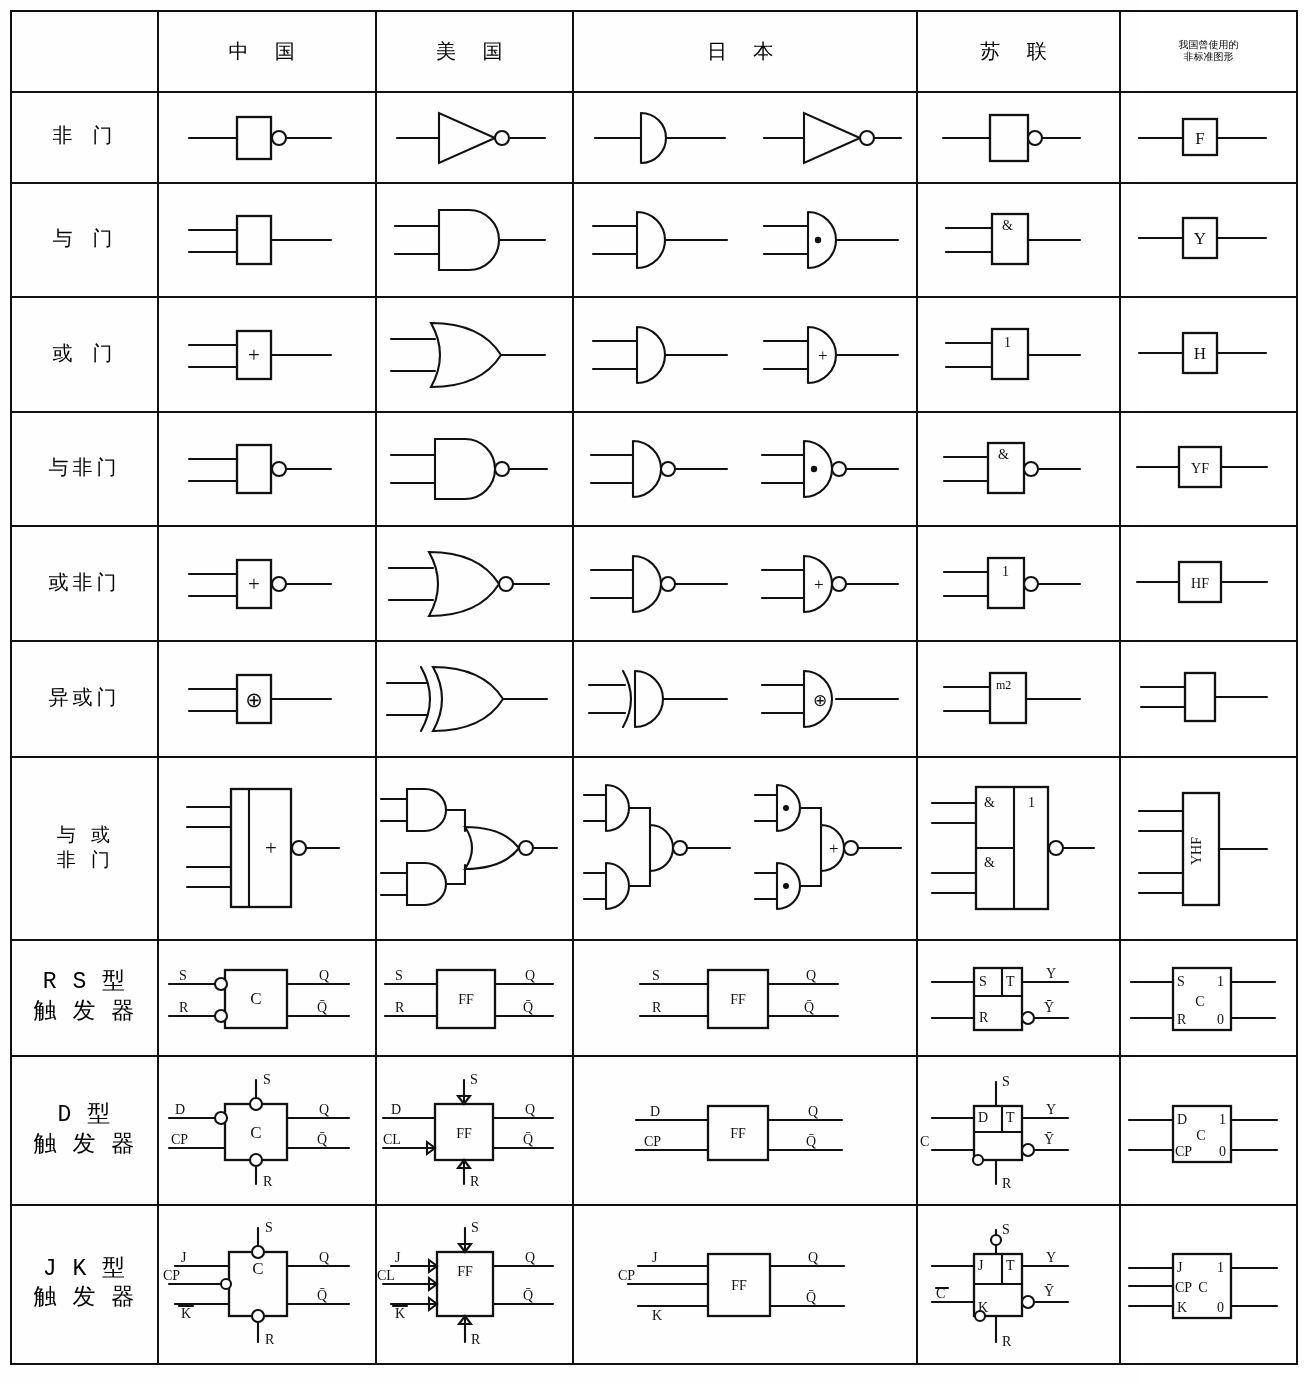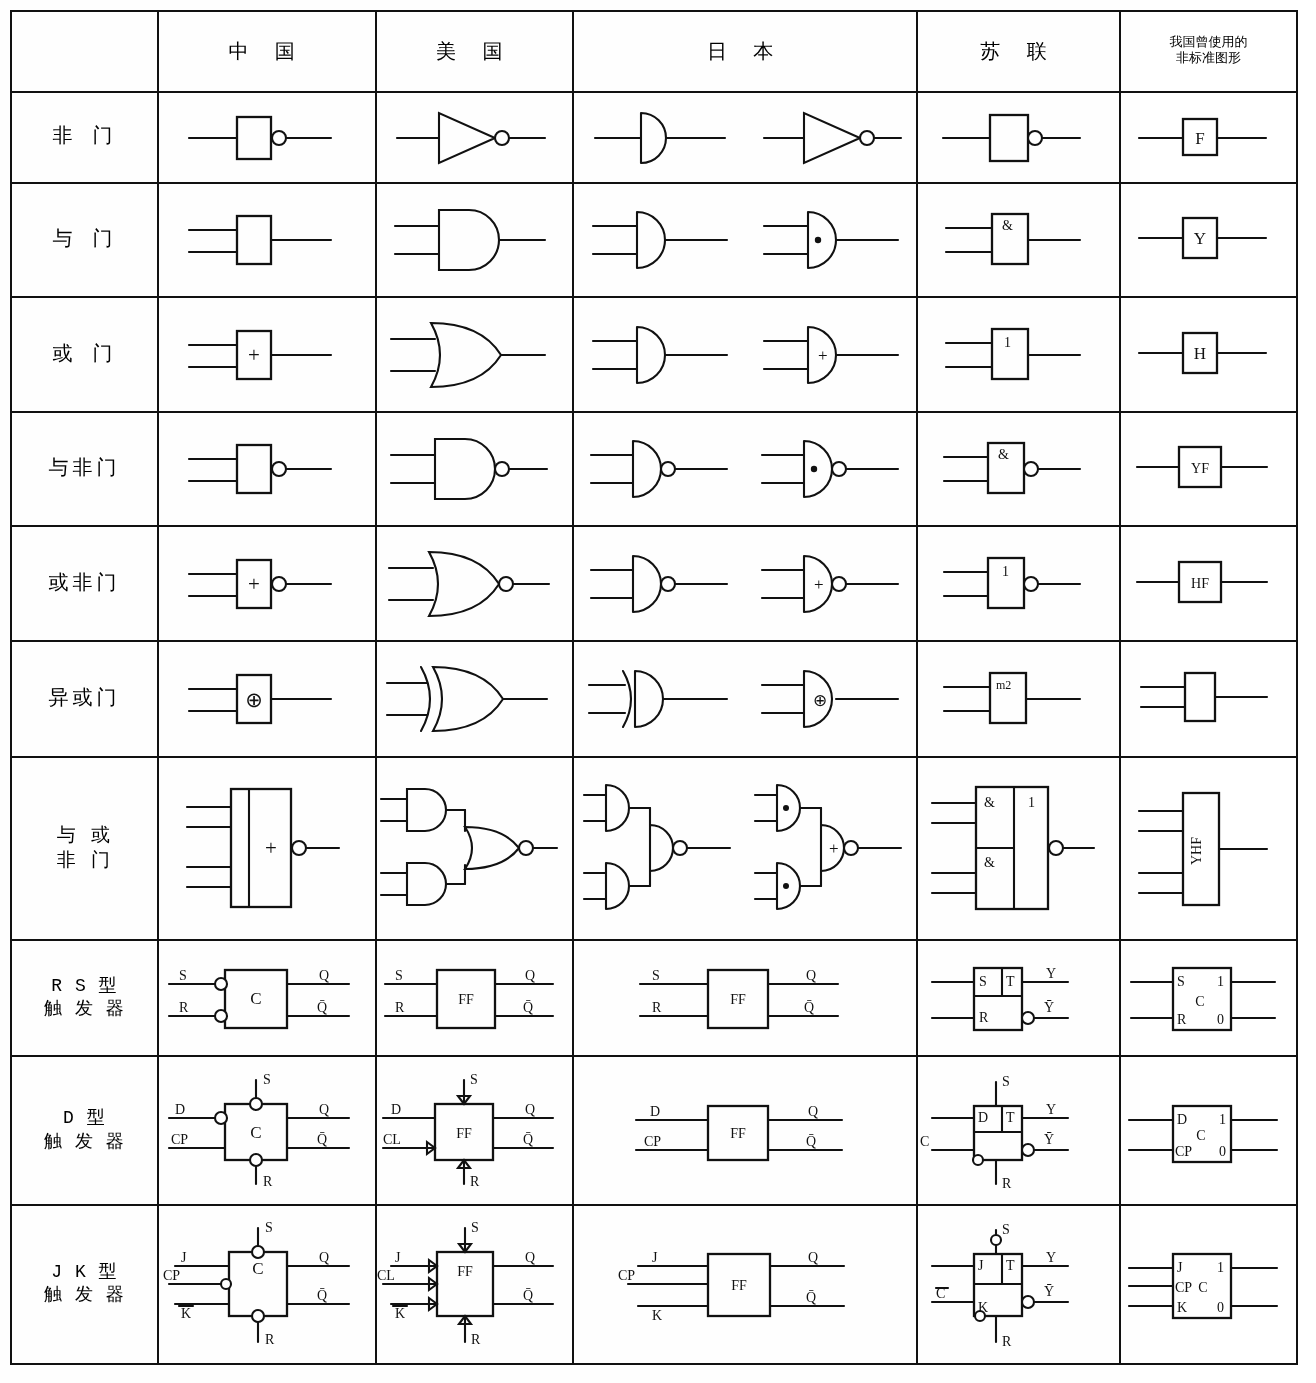--- a/index.html
+++ b/index.html
@@ -37,37 +37,36 @@
     position: relative;
   }
   .colhdr {
     font-size: 20px;
     letter-spacing: 10px;
     font-weight: normal;
     padding: 6px 2px;
     font-family: "DejaVu Sans", sans-serif;
   }
   .colhdr.small {
-    font-size: 13px;
+    font-size: 10px;
     letter-spacing: 0px;
     line-height: 1.25;
-    font-family: Liberation Mono, monospace;
   }
   .rowhdr {
     font-size: 20px;
     line-height: 1.3;
     font-family: Liberation Mono, monospace;
     letter-spacing: 4px;
   }
   .rowhdr.two {
     font-size: 19px;
     letter-spacing: 2px;
   }
   .rowhdr.lat {
-    font-size: 18px;
+    font-size: 23px;
     letter-spacing: 1px;
   }
   .cellwrap {
     width: 100%;
     height: 100%;
     display: flex;
     align-items: center;
     justify-content: space-around;
   }
   svg { display: block; overflow: visible; }

